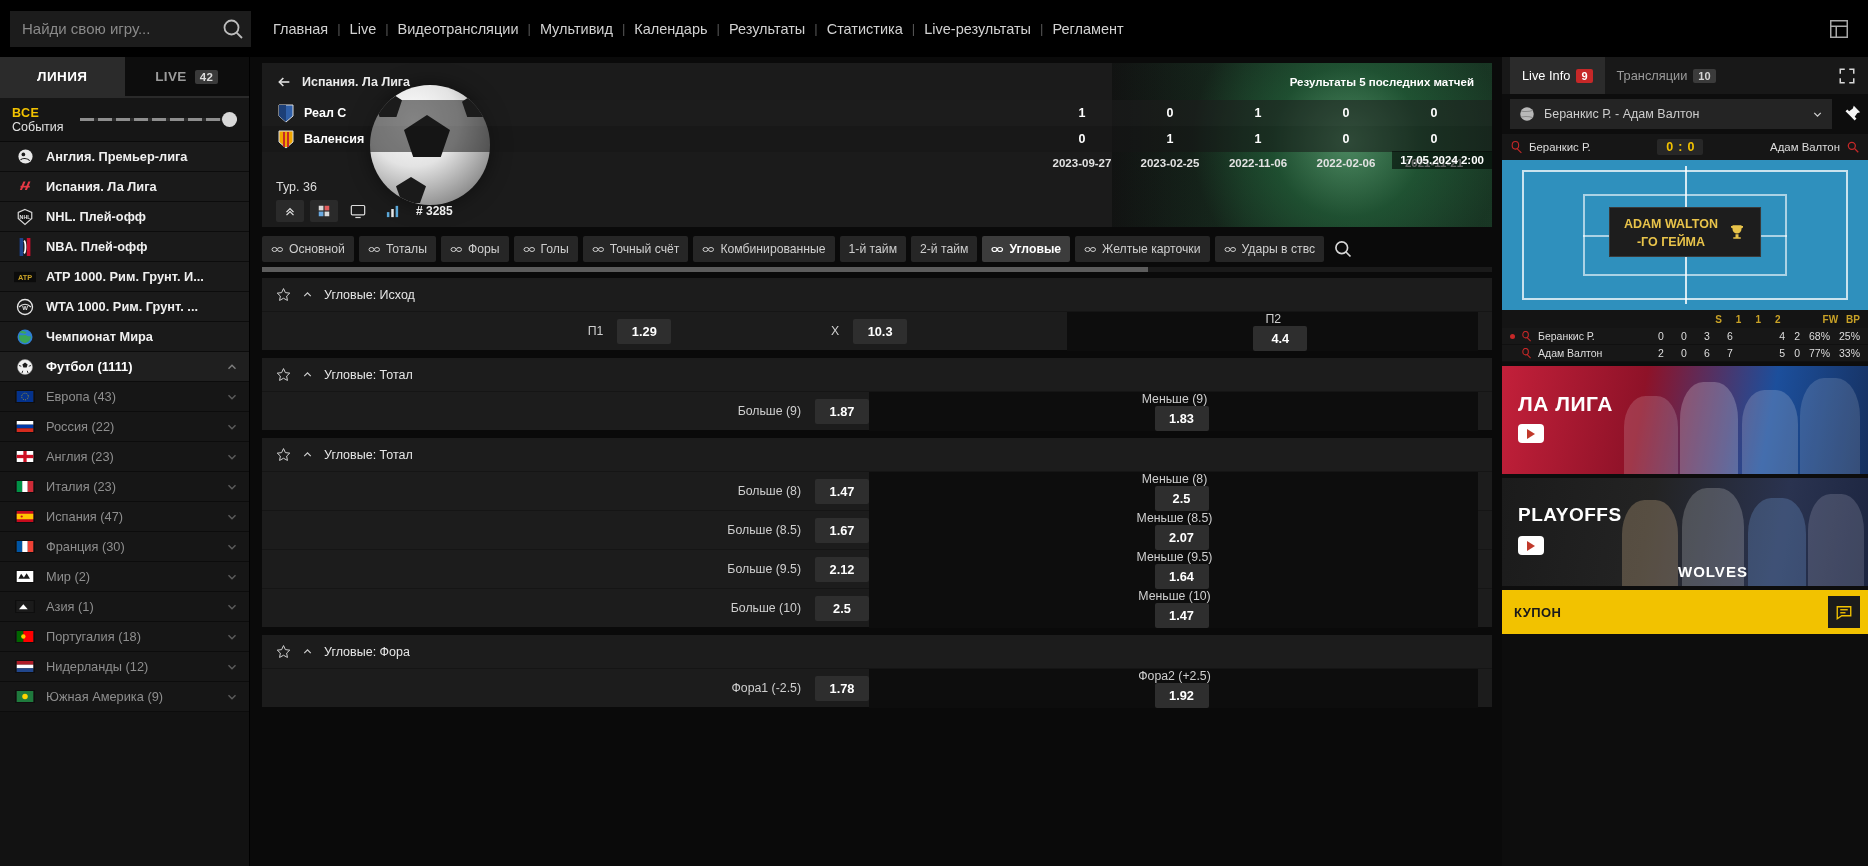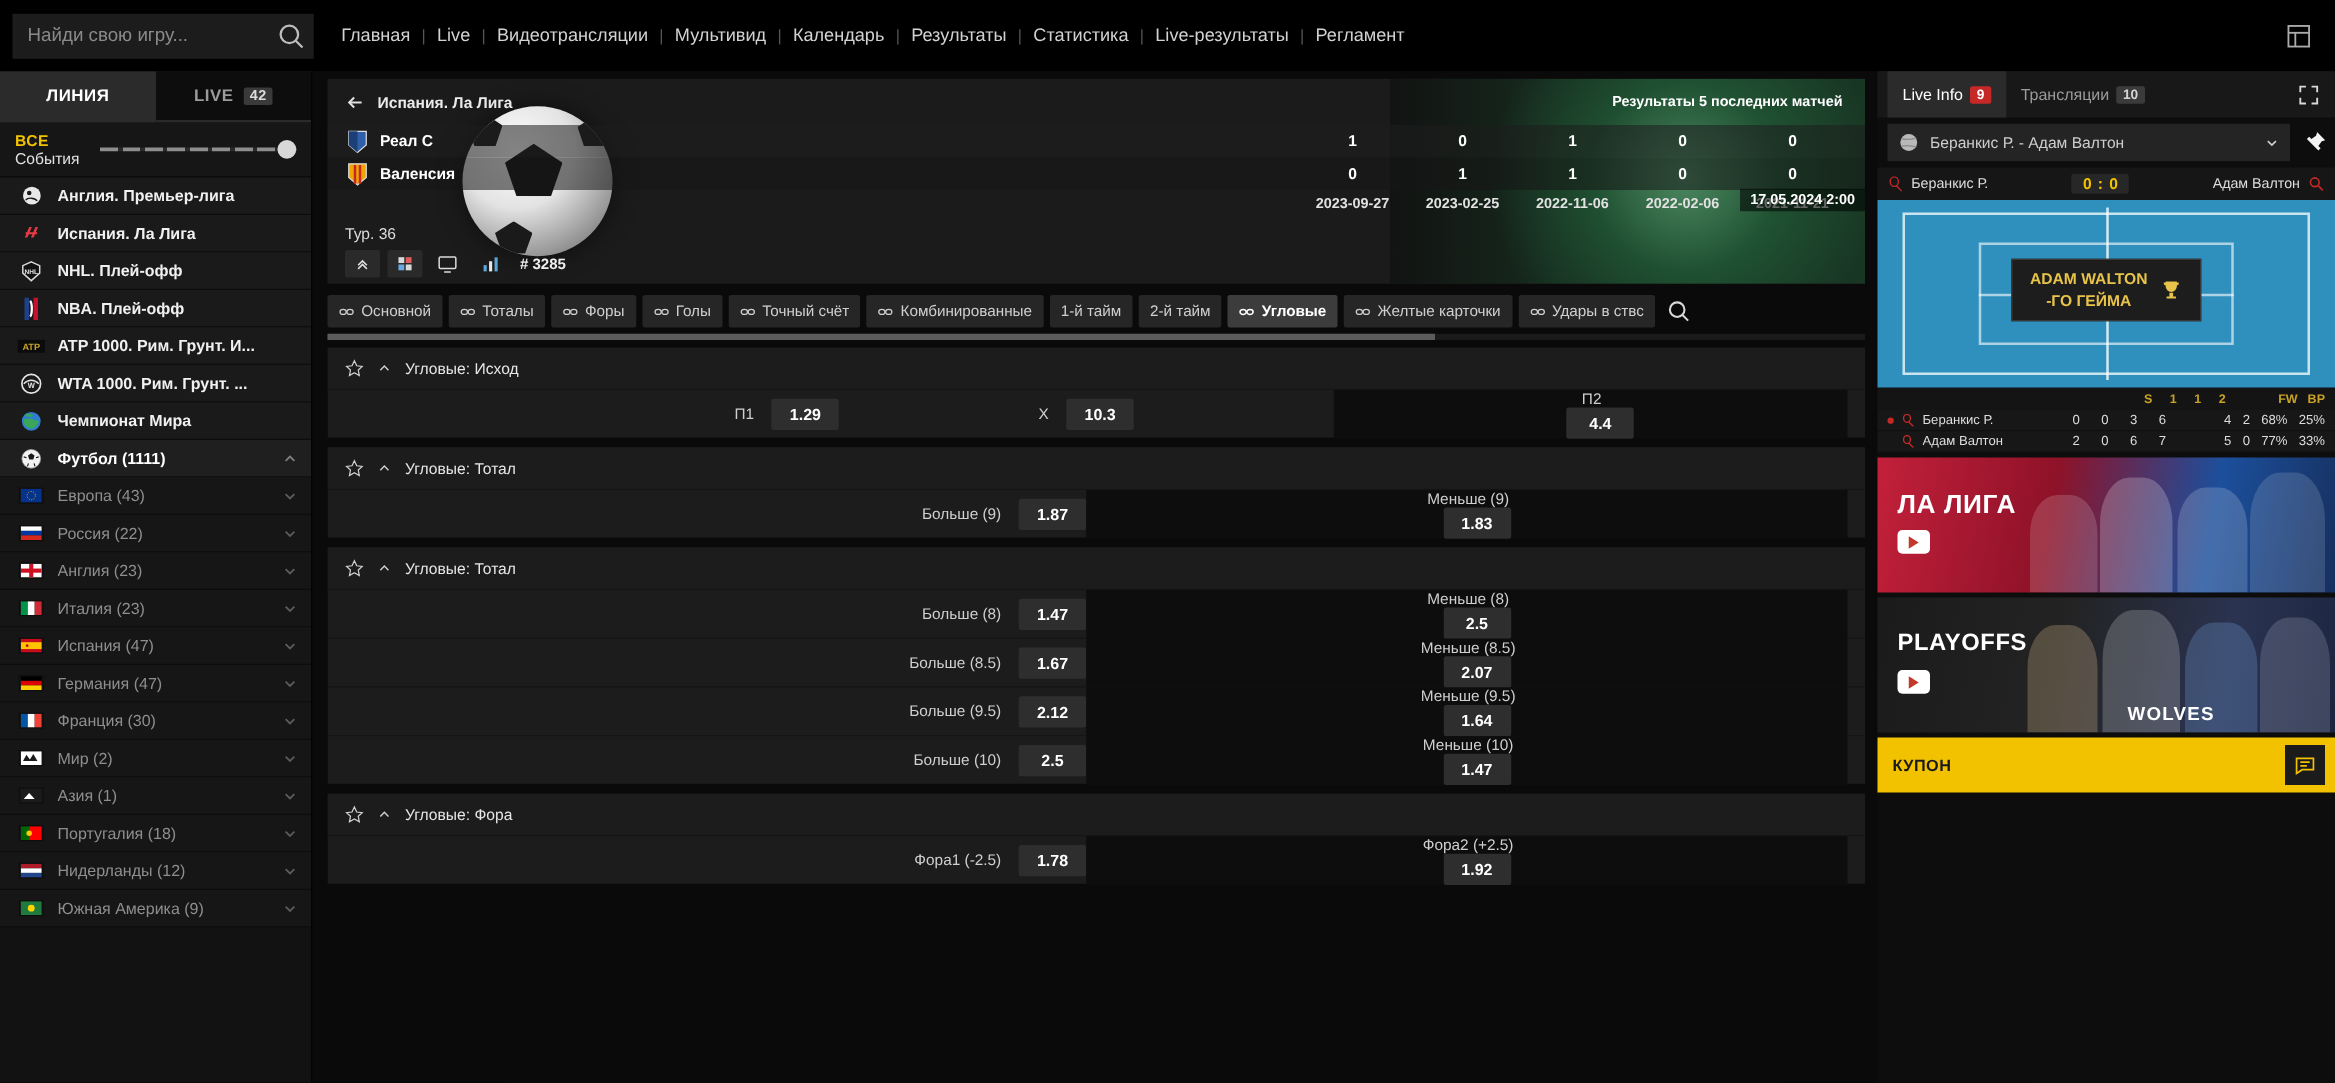--- a/index.html
+++ b/index.html
@@ -461,33 +461,20 @@
                 <rect y="5" width="30" height="10" fill="#ffc400"></rect>
                 <circle cx="9" cy="10" r="2" fill="#c60b1e"></circle>
               </svg>
             </span>
           <span class="txt">Испания (47)</span>
           <svg class="chev" viewBox="0 0 24 24" fill="none" stroke="#8a8a8a" stroke-width="2.4">
               <polyline points="6,9 12,15 18,9"></polyline>
             </svg>
         </div>
 
-        <div class="side-row dim">
-          <span class="ic">
-              <svg class="flag" viewBox="0 0 30 20">
-                <rect width="30" height="6.7" fill="#000"></rect>
-                <rect y="6.7" width="30" height="6.6" fill="#dd0000"></rect>
-                <rect y="13.3" width="30" height="6.7" fill="#ffce00"></rect>
-              </svg>
-            </span>
-          <span class="txt">Германия (47)</span>
-          <svg class="chev" viewBox="0 0 24 24" fill="none" stroke="#8a8a8a" stroke-width="2.4">
-              <polyline points="6,9 12,15 18,9"></polyline>
-            </svg>
-        </div>
 
         <div class="side-row dim">
           <span class="ic">
               <svg class="flag" viewBox="0 0 30 20">
                 <rect width="10" height="20" fill="#0055a4"></rect>
                 <rect x="10" width="10" height="20" fill="#fff"></rect>
                 <rect x="20" width="10" height="20" fill="#ef4135"></rect>
               </svg>
             </span>
           <span class="txt">Франция (30)</span>
@@ -1009,21 +996,21 @@
       <div class="promo nba">
         <span class="ptitle sm">PLAYOFFS</span>
         <span class="pbtn">
             <i></i>
           </span>
         <span class="players">
           <span class="silh" style="left:4px;width:56px;height:86px;background:rgba(210,180,140,.3);"></span>
           <span class="silh" style="left:64px;width:62px;height:98px;background:rgba(230,230,230,.22);"></span>
           <span class="silh" style="left:130px;width:58px;height:88px;background:rgba(120,160,220,.28);"></span>
           <span class="silh" style="left:190px;width:56px;height:92px;background:rgba(200,200,220,.2);"></span>
-          <span style="position:absolute;left:84px;bottom:6px;color:#fff;font-size:15px;font-weight:bold;letter-spacing:1px;margin-top:20px;">WOLVES</span>
+          <span style="position:absolute;left:60px;bottom:6px;color:#fff;font-size:15px;font-weight:bold;letter-spacing:1px;margin-top:20px;">WOLVES</span>
         </span>
       </div>
 
       <div class="coupon">
         <span class="ctxt">КУПОН</span>
         <span class="chatbtn">
           <svg width="18" height="18" viewBox="0 0 24 24" fill="none" stroke="#f2c200" stroke-width="1.8">
               <path d="M3 5h18v12H9l-6 4z"></path>
               <line x1="7" y1="9" x2="17" y2="9"></line>
               <line x1="7" y1="13" x2="14" y2="13"></line>

